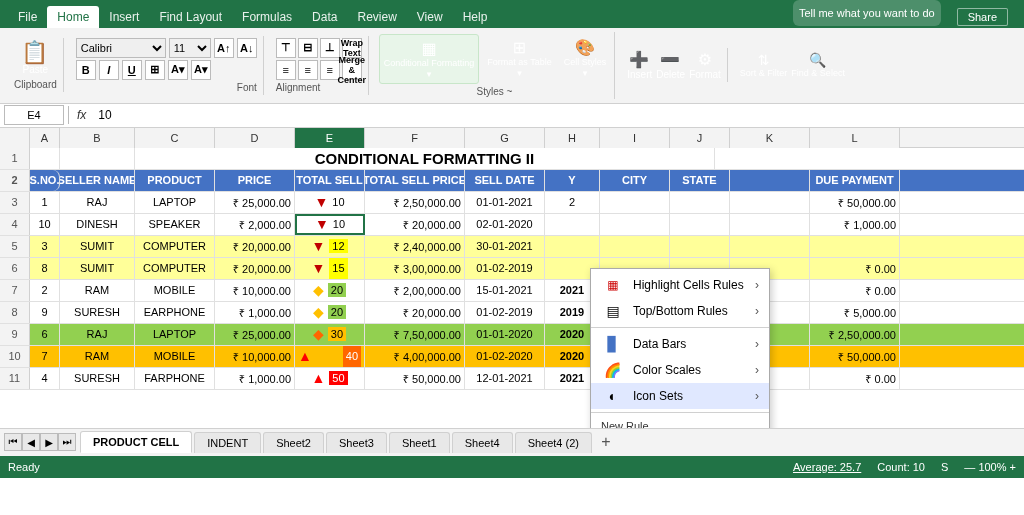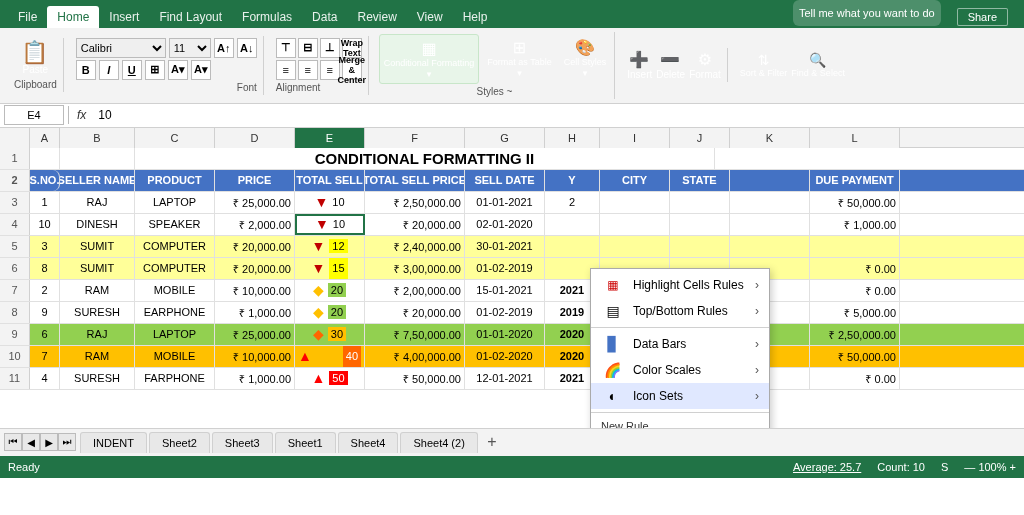--- a/index.html
+++ b/index.html
@@ -457,20 +457,21 @@
   </div>
 </div>
 
 <div class="sheet-tabs-bar">
   <div style="display:flex;align-items:center;margin-right:4px;">
     <button style="width:18px;height:18px;border:1px solid #bbb;background:#e8e8e8;cursor:pointer;font-size:10px;">⏮</button>
     <button style="width:18px;height:18px;border:1px solid #bbb;background:#e8e8e8;cursor:pointer;font-size:10px;">◀</button>
     <button style="width:18px;height:18px;border:1px solid #bbb;background:#e8e8e8;cursor:pointer;font-size:10px;">▶</button>
     <button style="width:18px;height:18px;border:1px solid #bbb;background:#e8e8e8;cursor:pointer;font-size:10px;">⏭</button>
   </div>
+  <div class="sheet-tab active">PRODUCT CELL</div>
   <div class="sheet-tab">INDENT</div>
   <div class="sheet-tab">Sheet2</div>
   <div class="sheet-tab">Sheet3</div>
   <div class="sheet-tab">Sheet1</div>
   <div class="sheet-tab">Sheet4</div>
   <div class="sheet-tab">Sheet4 (2)</div>
   <div class="sheet-tab-add">+</div>
 </div>
 
 <div class="status-bar">

